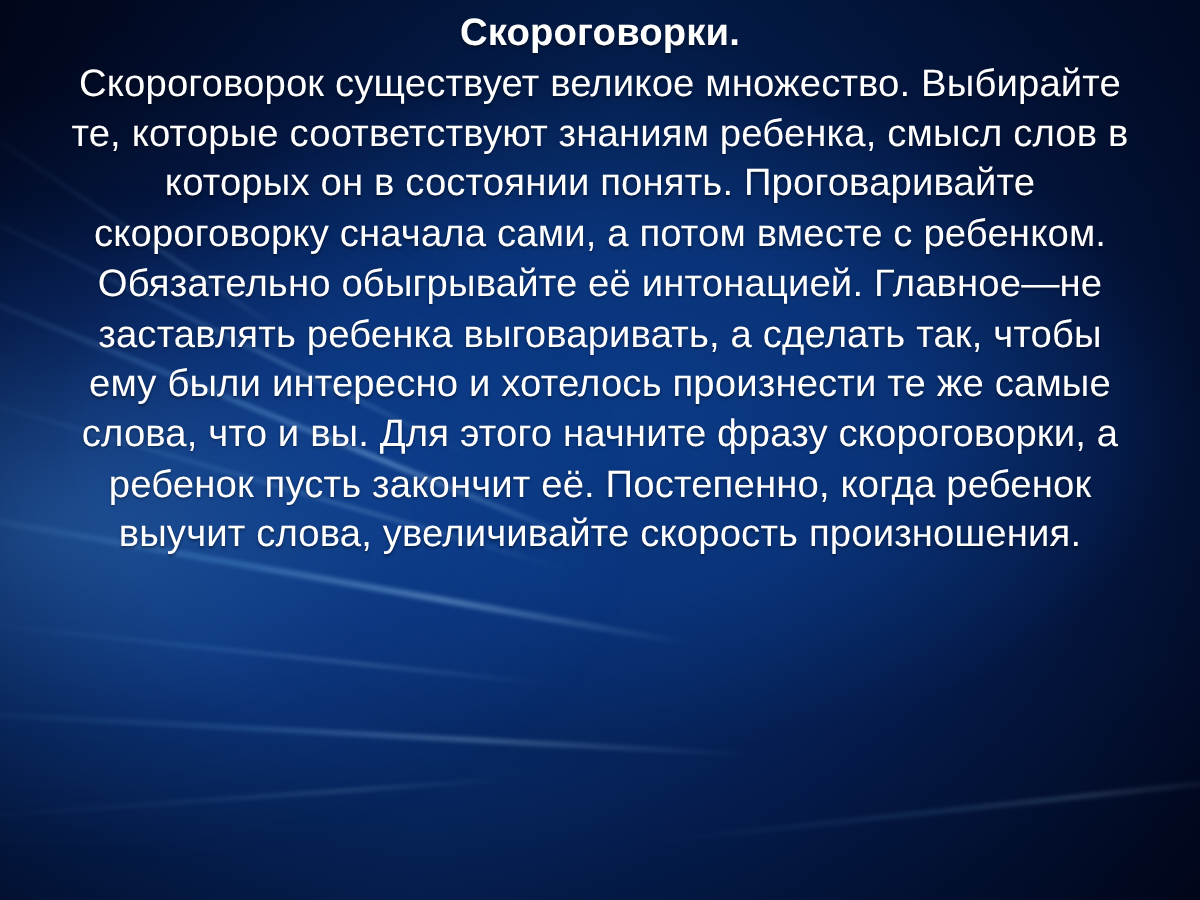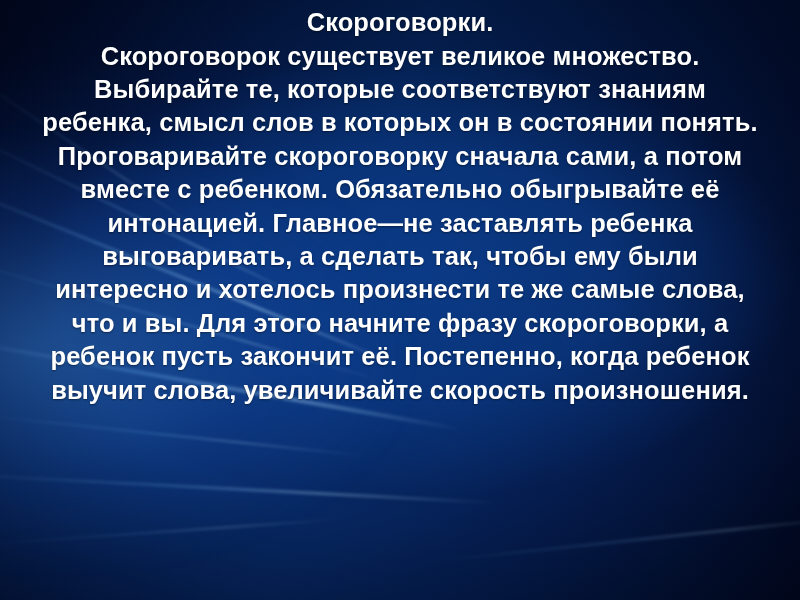--- a/index.html
+++ b/index.html
@@ -77,21 +77,21 @@
 
   .title {
     display: block;
     font-weight: bold;
     font-size: 25.5px;
     line-height: 1.32;
   }
 
   .body-text {
     display: block;
-    font-weight: bold;
+    font-weight: normal;
   }
 </style>
 </head>
 <body>
 
 <div class="slide">
 
   <div class="glow"></div>
 
   <div class="streak s9"></div>

